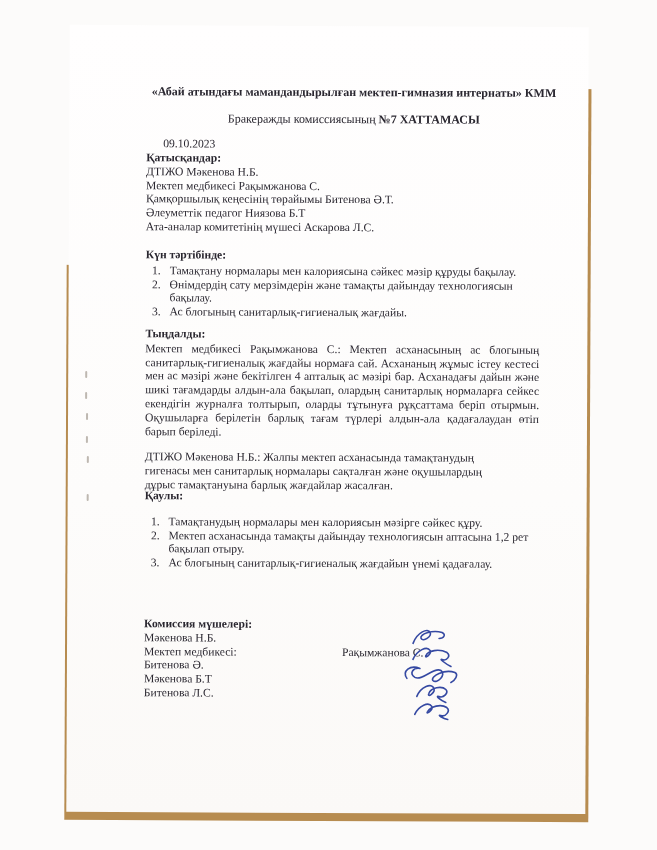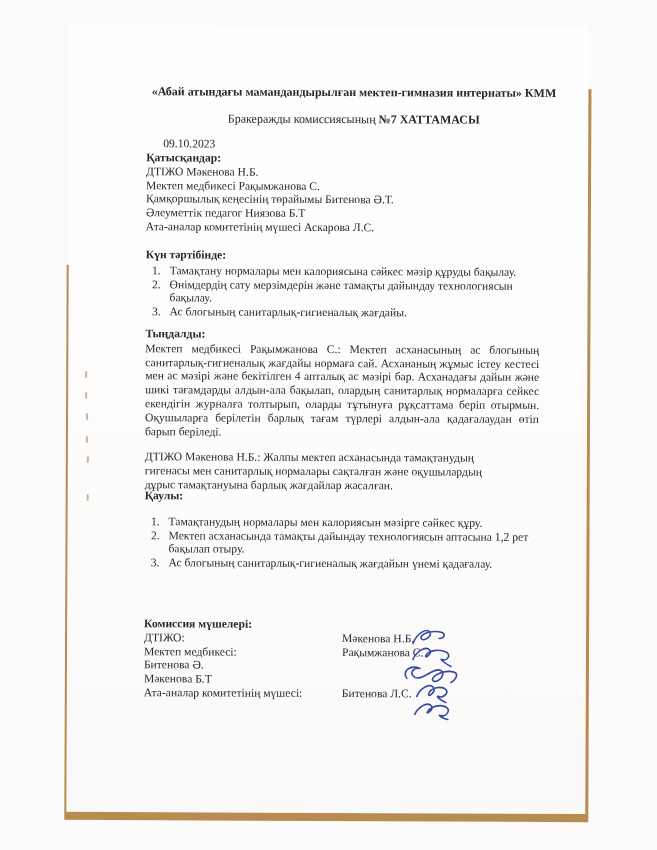--- a/index.html
+++ b/index.html
@@ -102,35 +102,33 @@
       <ol>
         <li>Тамақтанудың нормалары мен калориясын мәзірге сәйкес құру.</li>
         <li>Мектеп асханасында тамақты дайындау технологиясын аптасына 1,2 рет бақылап отыру.</li>
         <li>Ас блогының санитарлық-гигиеналық жағдайын үнемі қадағалау.</li>
       </ol>
     </div>
 
     <div class="txt commission">
       <div class="b">Комиссия мүшелері:</div>
       <div class="crow">
-        <span class="crole">ДТІЖО:</span>
         <span class="cname">Мәкенова Н.Б.</span>
       </div>
       <div class="crow">
         <span class="crole">Мектеп медбикесі:</span>
         <span class="cname">Рақымжанова С.</span>
       </div>
       <div class="crow">
         <span class="cname">Битенова Ә.</span>
       </div>
       <div class="crow">
         <span class="cname">Мәкенова Б.Т</span>
       </div>
       <div class="crow">
-        <span class="crole">Ата-аналар комитетінің мүшесі:</span>
         <span class="cname">Битенова Л.С.</span>
       </div>
     </div>
 
     <svg class="sigs" width="96" height="96" viewBox="0 0 96 96">
       <g fill="none" stroke="#2a3f9d" stroke-width="1.6" stroke-linecap="round" stroke-linejoin="round">
         <path d="M12,17 C16,6 27,1 29,6 C31,10 22,16 20,12 C18,8 31,3 41,6 C45,8 43,12 38,12" opacity="0.95"></path>
         <path d="M12,33 C16,24 26,19 29,24 C31,28 23,33 25,29 C27,24 38,22 46,26 C50,29 46,35 41,33 C38,32 44,37 50,40" opacity="0.95"></path>
         <path d="M6,52 C1,45 9,38 19,42 C12,41 8,47 14,51 C21,55 33,40 40,44 C46,48 36,58 32,54 C29,50 44,42 54,46 C58,48 54,54 50,56" opacity="0.95"></path>
         <path d="M16,70 C20,60 31,56 33,62 C35,66 26,72 28,67 C30,61 41,59 45,63 C48,66 43,72 38,70 C34,69 40,74 45,76" opacity="0.95"></path>

